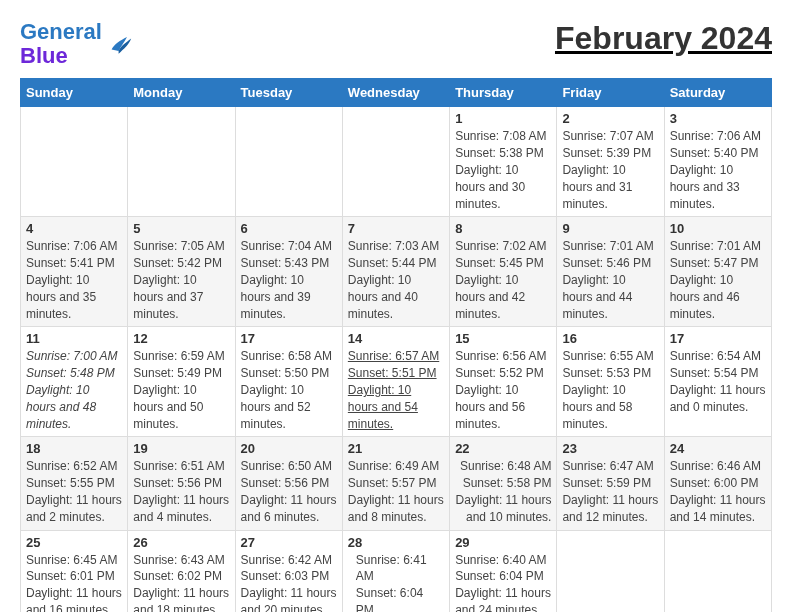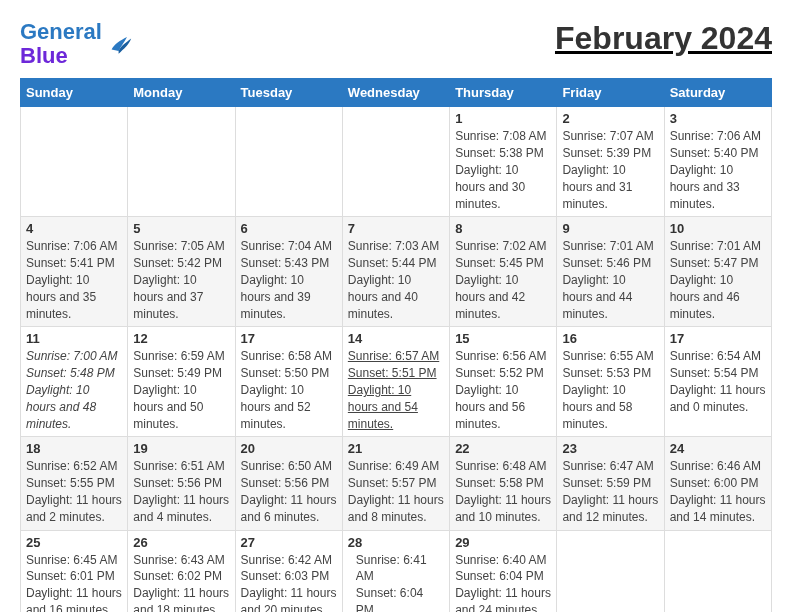--- a/index.html
+++ b/index.html
@@ -257,21 +257,21 @@
 Daylight: 11 hours and 6 minutes.</div>
         </td>
         <td>
           <span class="day-num">21</span>
           <div class="day-info" style="white-space: pre-line;">Sunrise: 6:49 AM
 Sunset: 5:57 PM
 Daylight: 11 hours and 8 minutes.</div>
         </td>
         <td>
           <span class="day-num">22</span>
-          <div class="day-info" style="white-space: pre-line;">Sunrise: 6:48 AM
+          <div class="day-info" style="white-space: pre-line; text-align: right;">Sunrise: 6:48 AM
 Sunset: 5:58 PM
 Daylight: 11 hours and 10 minutes.</div>
         </td>
         <td>
           <span class="day-num">23</span>
           <div class="day-info" style="white-space: pre-line;">Sunrise: 6:47 AM
 Sunset: 5:59 PM
 Daylight: 11 hours and 12 minutes.</div>
         </td>
         <td>

